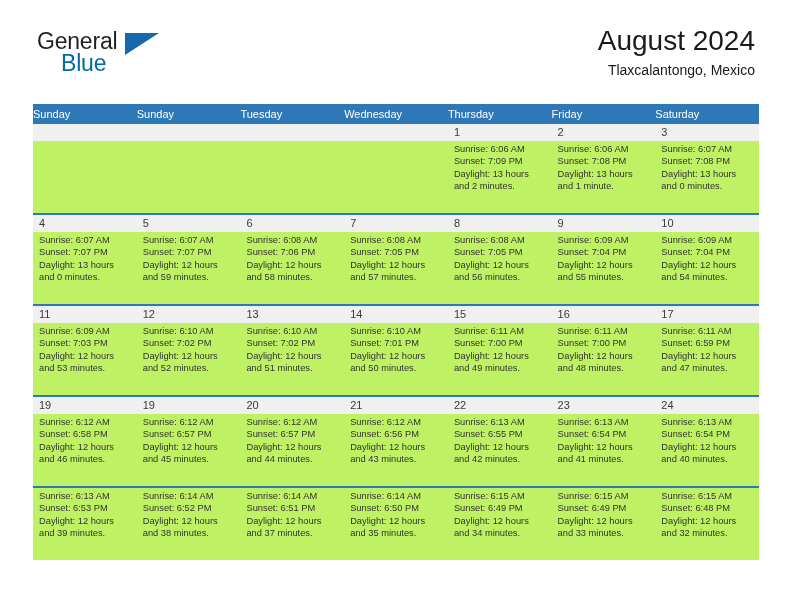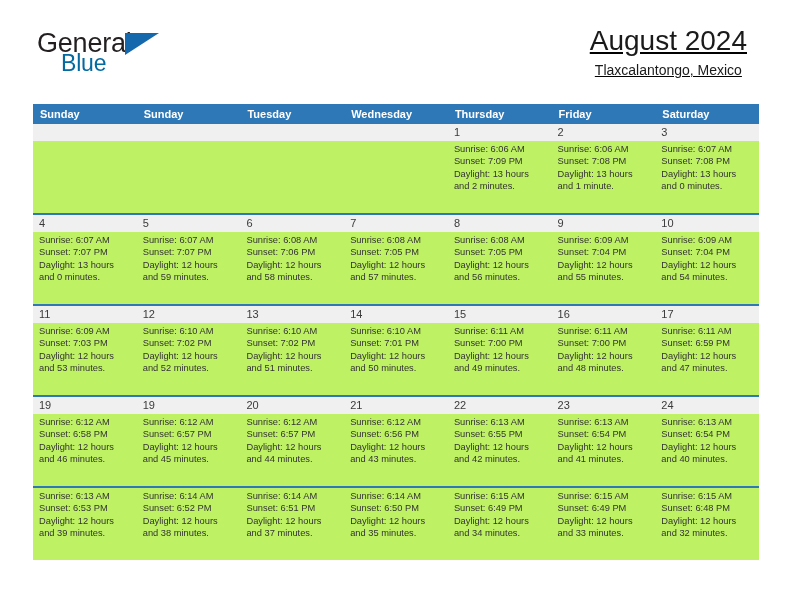--- a/index.html
+++ b/index.html
@@ -29,21 +29,21 @@
     position: absolute;
     left: 0;
     top: 8px;
     width: 230px;
     height: 60px;
   }
   .brand-general {
     position: absolute;
     left: 4px;
     top: 0px;
-    font-size: 27px;
+    font-size: 23px;
     color: #231F20;
     letter-spacing: -0.2px;
     line-height: 1;
   }
   .brand-blue {
     position: absolute;
     left: 28px;
     top: 22px;
     font-size: 23px;
     color: #0369a1;
@@ -55,24 +55,23 @@
     left: 92px;
     top: 3px;
     width: 0;
     height: 0;
     border-left: 34px solid #1668AD;
     border-bottom: 22px solid transparent;
   }
 
   .title-wrap {
     position: absolute;
-    right: 12px;
+    right: 4px;
     top: 0;
-    text-align: center;
-    text-decoration: underline;
+    text-align: right;
   }
   .cal-title {
     font-size: 28px;
     color: #1A1A1A;
     font-weight: normal;
     line-height: 38px;
     white-space: nowrap;
   }
   .cal-sub {
     font-size: 14px;
@@ -92,24 +91,23 @@
     display: flex;
     width: 726px;
     height: 20px;
     background: #2E78B8;
   }
   .dow {
     flex: 1 1 0;
     color: #FFFFFF;
     font-size: 11px;
     line-height: 20px;
-    padding-left: 7px;
+    padding-left: 0;
     white-space: nowrap;
     overflow: hidden;
-    font-weight: bold;
   }
 
   .week {
     width: 726px;
     border-top: 2px solid #2E78B8;
   }
   .week:first-of-type { border-top: none; }
 
   .num-row {
     display: flex;

